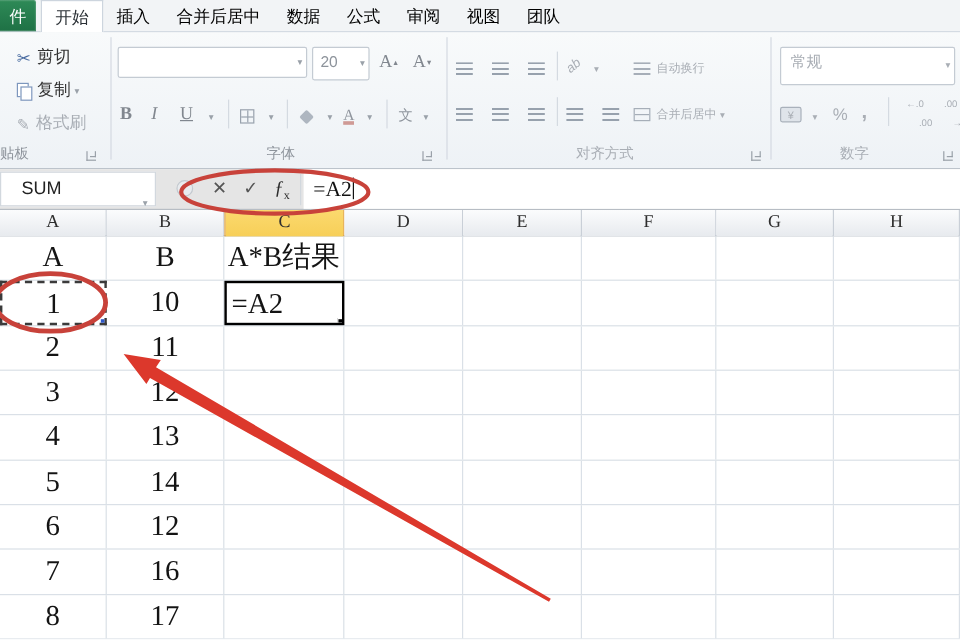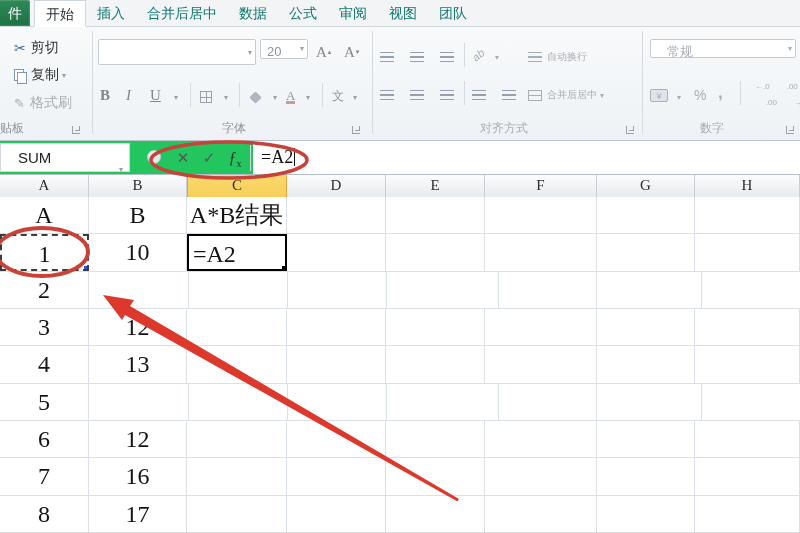--- a/index.html
+++ b/index.html
@@ -4,21 +4,21 @@
 <style>
   * { margin:0; padding:0; box-sizing:border-box; }
   html,body { width:800px; height:533px; overflow:hidden; }
   body { font-family:"Liberation Sans", sans-serif; background:#fff; position:relative; }
   .app { position:absolute; left:0; top:0; width:800px; height:533px; overflow:hidden; background:#fff; }
 
   
   .tabbar { position:absolute; left:0; top:0; width:800px; height:27px; background:#f2f4f6; border-bottom:1px solid #cdd5de; }
   .filebtn { position:absolute; left:-18px; top:0; width:48px; height:26px; background:linear-gradient(#2e8a57,#1e7145); color:#fff; font-size:14px; line-height:26px; text-align:right; padding-right:8px; border-radius:0 2px 0 0; box-shadow:inset 0 0 0 1px rgba(255,255,255,.15); }
   .tabs { position:absolute; left:34px; top:0; height:27px; display:flex; }
-  .tab { height:27px; line-height:26px; padding:0 11px; font-size:14px; color:#0f766e; cursor:default; }
+  .tab { height:27px; line-height:26px; padding:0 11px; font-size:14px; color:#000000; cursor:default; }
   .tab.active { background:#fff; border:1px solid #cdd5de; border-bottom:1px solid #fff; color:#2b3136; }
 
   
   .ribbon { position:absolute; left:0; top:27px; width:800px; height:114px; background:linear-gradient(#f8fafb,#eef2f6); border-bottom:1px solid #bcc3cb; }
   .gsep { position:absolute; top:4px; height:102px; width:1px; background:#d4dae1; }
   .glabel { position:absolute; bottom:3px; font-size:12px; color:#8d939b; white-space:nowrap; }
   .launcher { position:absolute; width:8px; height:8px; border-left:1px solid #9aa1a9; border-bottom:1px solid #9aa1a9; }
   .launcher::after { content:''; position:absolute; right:0px; top:0px; width:4px; height:4px; border-right:1px solid #9aa1a9; border-bottom:1px solid #9aa1a9; }
   .dd { font-size:8px; color:#9aa1a9; margin-left:3px; }
   .disabled, .disabled * { color:#a9aeb5 !important; }
@@ -48,21 +48,21 @@
   .ic-orient { font-size:11px; font-style:italic; color:#97a1ad; transform:rotate(-40deg); }
   .ic-wrap { position:relative; width:14px; height:11px; background:repeating-linear-gradient(to bottom,#a6aeb8 0 1.5px,transparent 1.5px 4.5px); }
   .ic-merge { width:14px; height:11px; border:1px solid #a6aeb8; background:linear-gradient(#a6aeb8,#a6aeb8) center/100% 1px no-repeat; }
   .ribtext { font-size:10px; color:#a9aeb5; white-space:nowrap; margin-left:5px; }
 
   
   .ic-money { width:18px; height:13px; border:1px solid #a9b1bb; border-radius:2px; background:#dfe4ea; font-size:9px; color:#8d939b; text-align:center; line-height:12px; }
   .decbtn { font-size:8px; line-height:8px; color:#8b929b; text-align:center; white-space:pre; }
 
   
-  .fbar { position:absolute; left:0; top:141px; width:800px; height:34px; background:#22c55e; border-bottom:1px solid #b7bdc4; }
+  .fbar { position:absolute; left:0; top:141px; width:800px; height:34px; background:#e5e5e5; border-bottom:1px solid #b7bdc4; }
   .namebox { position:absolute; left:0; top:2px; width:130px; height:29px; background:#fff; border:1px solid #d2d8de; font-size:15px; color:#222; line-height:27px; padding-left:17px; }
   .namebox .dd { position:absolute; right:6px; top:12px; }
   .fbar .vdiv { position:absolute; top:4px; height:26px; width:1px; background:#d2d8de; }
   .fbtn { position:absolute; top:6px; width:22px; height:22px; text-align:center; line-height:22px; font-size:15px; color:#555; }
   .fx i { font-family:"Liberation Serif", serif; font-size:16px; color:#2d2d2d; }
   .fx sub { font-family:"Liberation Serif", serif; font-size:10px; color:#2d2d2d; }
   .graycircle { position:absolute; left:147px; top:9px; width:14px; height:14px; border-radius:50%; background:#e8ebee; border:1px solid #c3c9cf; }
   .fval { position:absolute; left:253px; top:0; right:0; height:33px; background:#fff; font-family:"Liberation Serif", serif; font-size:18px; color:#111; line-height:32px; padding-left:8px; }
   .caret { display:inline-block; width:1px; height:18px; background:#111; vertical-align:-3px; margin-left:1px; }
 
@@ -124,21 +124,21 @@
       </div>
       <div class="glabel" style="left:-12px">剪贴板</div>
       <span class="launcher" style="left:72px; bottom:6px"></span>
     </div>
 
     <div>
       <div class="combo" style="left:98px; top:12px; width:158px; height:26px">
         <span></span>
         <span class="dd">▾</span>
       </div>
-      <div class="combo" style="left:260px; top:12px; width:48px; height:20px; padding-left:6px; line-height:24px">
+      <div class="combo" style="left:260px; top:12px; width:48px; height:28px; padding-left:6px; line-height:24px">
         <span>20</span>
         <span class="dd">▾</span>
       </div>
       <div class="smallbtn bserif" style="left:316px; top:15px">
         <span>A</span>
           <span class="tinyarrow">▴</span>
       </div>
       <div class="smallbtn bserif" style="left:344px; top:15px">
         <span>A</span>
           <span class="tinyarrow">▾</span>
@@ -214,21 +214,21 @@
       <div class="smallbtn" style="left:528px; top:58px">
         <span class="ic-merge"></span>
         <span class="ribtext">合并后居中</span>
         <span class="dd">▾</span>
       </div>
       <div class="glabel" style="left:480px">对齐方式</div>
       <span class="launcher" style="left:626px; bottom:6px"></span>
     </div>
 
     <div class="disabled">
-      <div class="combo" style="left:650px; top:12px; width:146px; height:19px; padding-left:16px; line-height:24px">
+      <div class="combo" style="left:650px; top:12px; width:146px; height:32px; padding-left:8px; line-height:24px">
         <span>常规</span>
         <span class="dd">▾</span>
       </div>
       <div class="smallbtn" style="left:650px; top:58px">
           <span class="ic-money">¥</span>
         </div>
       <span class="dd" style="position:absolute; left:674px; top:66px">▾</span>
       <div class="smallbtn" style="left:694px; top:58px; font-size:14px">
           <span>%</span>
         </div>
@@ -293,20 +293,21 @@
           <div class="cell" style="width: 98px;">10</div>
           <div class="cell active" style="width: 100px;">=A2<span class="handle"></span></div>
           <div class="cell" style="width: 99px;"></div>
           <div class="cell" style="width: 99px;"></div>
           <div class="cell" style="width: 112px;"></div>
           <div class="cell" style="width: 98px;"></div>
           <div class="cell" style="width: 105px;"></div>
         </div>
         <div class="grow">
           <div class="cell" style="width: 89px;">2</div>
+          <div class="cell" style="width: 98px;">11</div>
           <div class="cell" style="width: 100px;"></div>
           <div class="cell" style="width: 99px;"></div>
           <div class="cell" style="width: 99px;"></div>
           <div class="cell" style="width: 112px;"></div>
           <div class="cell" style="width: 98px;"></div>
           <div class="cell" style="width: 105px;"></div>
         </div>
         <div class="grow">
           <div class="cell" style="width: 89px;">3</div>
           <div class="cell" style="width: 98px;">12</div>
@@ -322,20 +323,21 @@
           <div class="cell" style="width: 98px;">13</div>
           <div class="cell" style="width: 100px;"></div>
           <div class="cell" style="width: 99px;"></div>
           <div class="cell" style="width: 99px;"></div>
           <div class="cell" style="width: 112px;"></div>
           <div class="cell" style="width: 98px;"></div>
           <div class="cell" style="width: 105px;"></div>
         </div>
         <div class="grow">
           <div class="cell" style="width: 89px;">5</div>
+          <div class="cell" style="width: 98px;">14</div>
           <div class="cell" style="width: 100px;"></div>
           <div class="cell" style="width: 99px;"></div>
           <div class="cell" style="width: 99px;"></div>
           <div class="cell" style="width: 112px;"></div>
           <div class="cell" style="width: 98px;"></div>
           <div class="cell" style="width: 105px;"></div>
         </div>
         <div class="grow">
           <div class="cell" style="width: 89px;">6</div>
           <div class="cell" style="width: 98px;">12</div>

